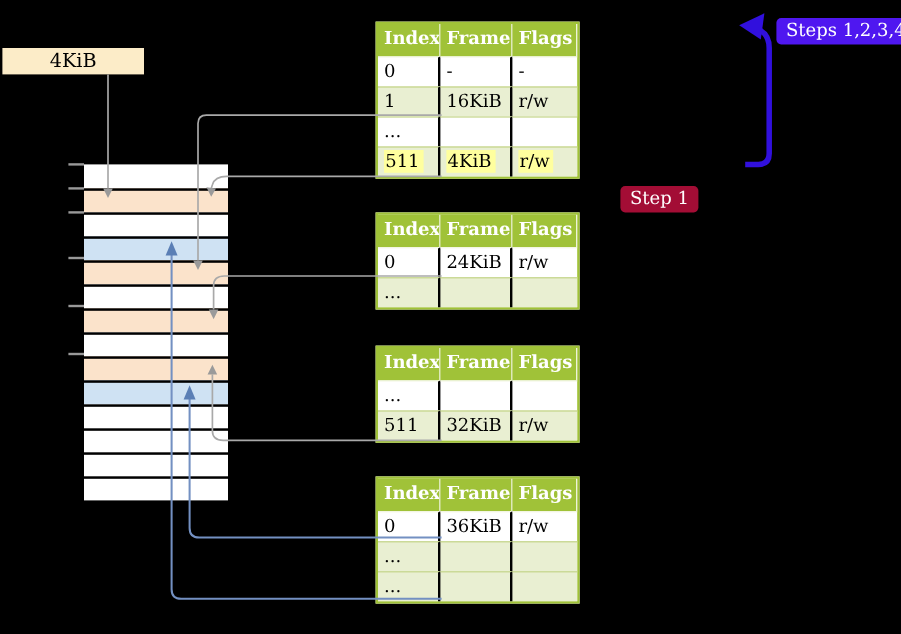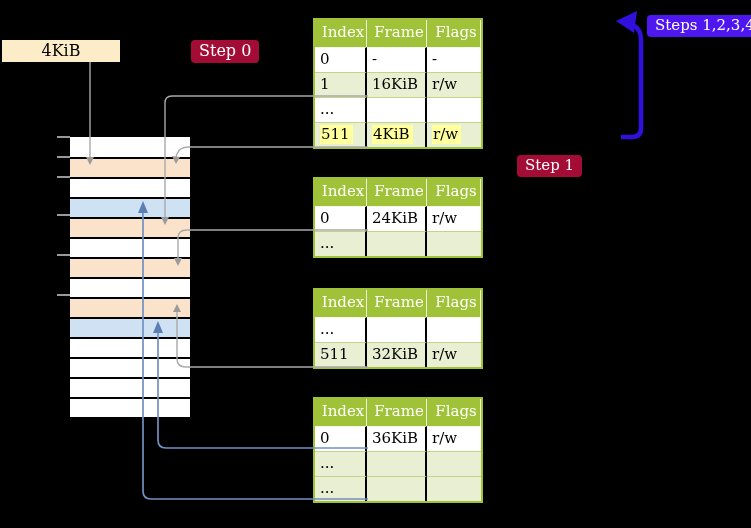--- a/index.html
+++ b/index.html
@@ -30,42 +30,41 @@
 
   
   .ptable{position:absolute;left:313px;width:166px;border:2px solid #a0c238;background:#fff;}
   #t1{top:18px;} #t2{top:177px;} #t3{top:288px;} #t4{top:397px;}
   .trow{display:grid;grid-template-columns:52px 60px 54px;height:25px;}
   .trow.head{height:27px;background:#a0c238;}
   .tcell{box-sizing:border-box;font-size:15px;color:#000;padding:2px 0 0 5px;
          border-right:2px solid #000;border-top:1px solid #c3d488;overflow:hidden;white-space:nowrap;}
   .tcell:last-child{border-right:none;}
   .trow:nth-child(2) .tcell{border-top:1px solid #f4f7e6;}
-  .trow.head .tcell{color:#fff;font-weight:normal;border-right:1px solid #eef3da;border-top:none;padding-top:3px;text-align:center;}
+  .trow.head .tcell{color:#fff;font-weight:bold;border-right:1px solid #eef3da;border-top:none;padding-top:3px;}
   .trow.shaded{background:#e9efd2;}
   .hl{background:#ffff9e;padding:0 3px 1px 1px;}
 
   
   #overlay{position:absolute;left:0;top:0;width:751px;height:528px;pointer-events:none;}
   .gline{stroke:#a9a9a9;stroke-width:1.4;fill:none;}
   .ghead{fill:#9a9a9a;stroke:none;}
   .bline{stroke:#7390c2;stroke-width:1.7;fill:none;}
   .bhead{fill:#5b7fb5;stroke:none;}
   .tick{stroke:#999999;stroke-width:2;}
   .violet{stroke:#3110dd;stroke-width:4.6;fill:none;}
   .violet-head{fill:#3110dd;stroke:none;}
 </style>
 </head>
 <body>
 
 <div id="canvas">
 
   <div class="frame-box">4KiB</div>
 
-  <div id="step0" class="badge red">Step 0</div>
   <div id="steps1234" class="badge blue">Steps 1,2,3,4</div>
   <div id="step4" class="badge red">Step 1</div>
 
   <div class="memory-strip">
       <div class="mrow m-white"></div>
       <div class="mrow m-peach"></div>
       <div class="mrow m-white"></div>
       <div class="mrow m-blue"></div>
       <div class="mrow m-peach"></div>
       <div class="mrow m-white"></div>

